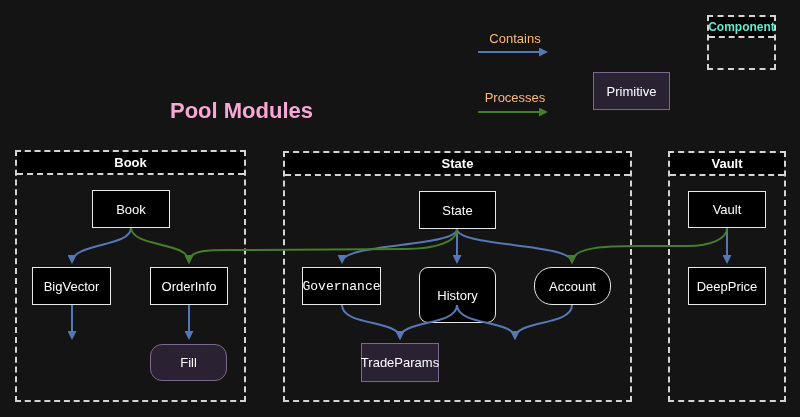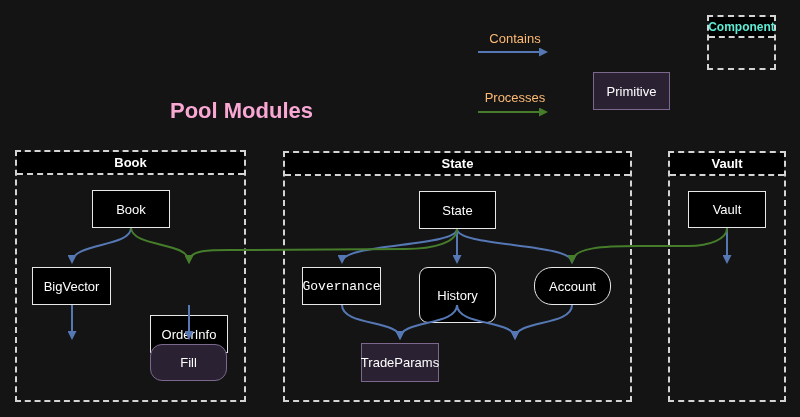--- a/index.html
+++ b/index.html
@@ -44,30 +44,31 @@
   </div>
   <div class="group" style="left:283px;top:151px;width:349px;height:251px;">
     <div class="group-header">State</div>
   </div>
   <div class="group" style="left:668px;top:151px;width:118px;height:251px;">
     <div class="group-header">Vault</div>
   </div>
 
   <div class="node" style="left:92px;top:190px;width:78px;height:38px;">Book</div>
   <div class="node" style="left:32px;top:267px;width:79px;height:38px;">BigVector</div>
-  <div class="node" style="left:150px;top:267px;width:78px;height:38px;margin-top:48px;">OrderInfo</div>
+  <div class="node" style="left:150px;top:267px;width:78px;height:38px;">OrderInfo</div>
   <div class="node primitive" style="left:150px;top:344px;width:77px;height:37px;border-radius:12px;">Fill</div>
 
   <div class="node" style="left:419px;top:191px;width:77px;height:38px;">State</div>
   <div class="node" style="left:302px;top:267px;width:79px;height:38px;font-family:Liberation Mono, monospace;">Governance</div>
   <div class="node" style="left:419px;top:267px;width:77px;height:56px;border-radius:9px;">History</div>
   <div class="node" style="left:534px;top:267px;width:77px;height:38px;border-radius:18px;">Account</div>
   <div class="node primitive" style="left:361px;top:343px;width:78px;height:39px;">TradeParams</div>
 
   <div class="node" style="left:688px;top:191px;width:78px;height:37px;">Vault</div>
+  <div class="node" style="left:688px;top:267px;width:78px;height:38px;">DeepPrice</div>
 
   <svg class="edges" viewBox="0 0 800 417">
     <defs>
       <marker id="arrow-blue" viewBox="0 0 9 9" markerWidth="9" markerHeight="9" refX="7" refY="4.5" orient="auto" markerUnits="userSpaceOnUse">
         <path d="M0,0 L9,4.5 L0,9 Z" fill="#5578b4"></path>
       </marker>
       <marker id="arrow-green" viewBox="0 0 9 9" markerWidth="9" markerHeight="9" refX="7" refY="4.5" orient="auto" markerUnits="userSpaceOnUse">
         <path d="M0,0 L9,4.5 L0,9 Z" fill="#467d2b"></path>
       </marker>
     </defs>

